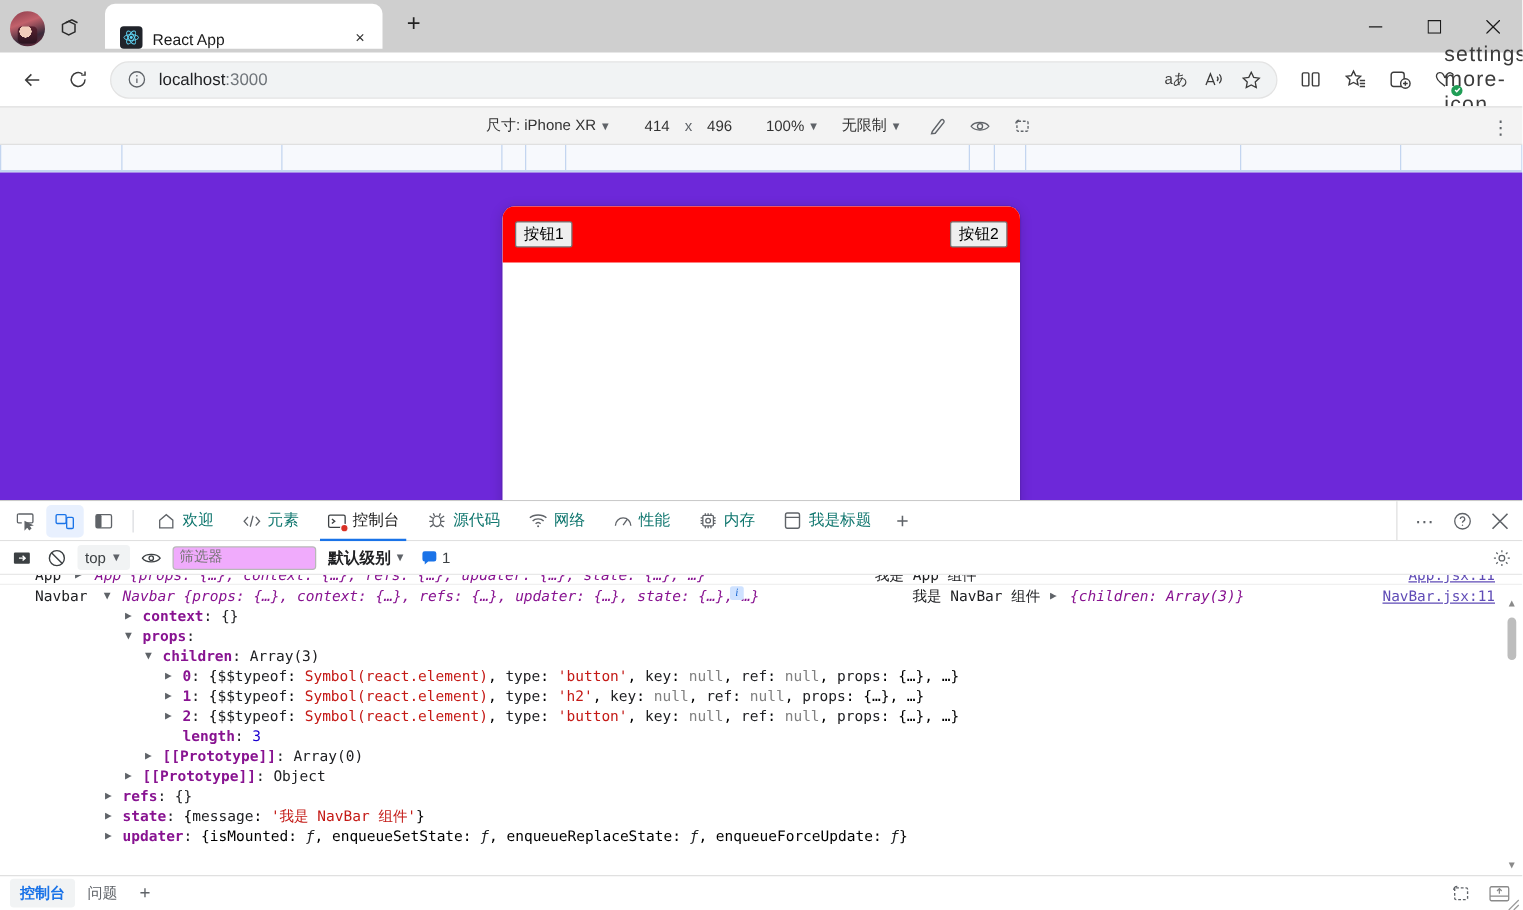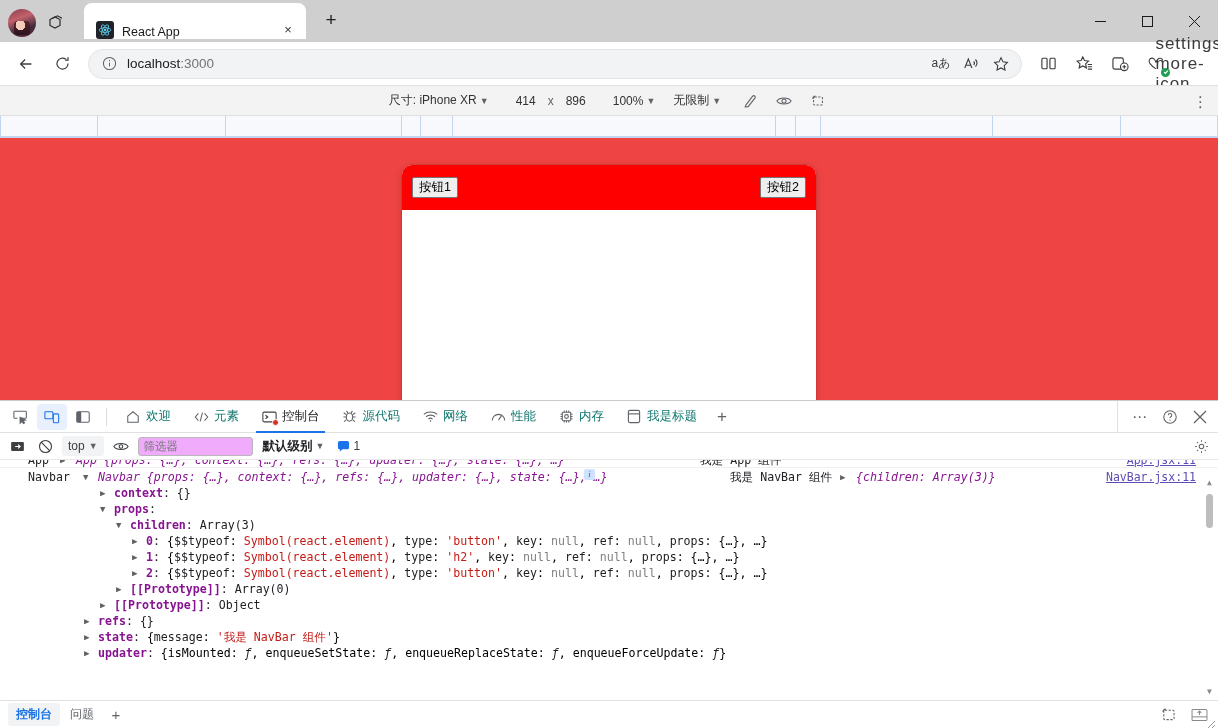--- a/index.html
+++ b/index.html
@@ -161,21 +161,21 @@
     position: relative; flex: none;
   }
   .ruler .tick {
     position: absolute; top: 0; bottom: 0;
     width: 1px; background: #c3d5f0;
   }
 
   
   .viewport-area {
     flex: 1 1 auto;
-    background: #ef4444;
+    background: #6d28d9;
     position: relative;
     display: flex;
     justify-content: center;
     padding-top: 27px;
     min-height: 0;
   }
   .device-frame {
     width: 414px;
     height: 260px;
     background: #ffffff;
@@ -516,21 +516,21 @@
 
   <div class="device-toolbar">
     <div class="dt-group">
       <div class="dt-item">
         <span>尺寸: iPhone XR</span>
         <span class="caret">▼</span>
       </div>
       <div class="dt-item">
         <span class="dt-dim">414</span>
         <span class="dt-x">x</span>
-        <span class="dt-dim">896</span>
+        <span class="dt-dim">496</span>
       </div>
       <div class="dt-item">
         <span>100%</span>
         <span class="caret">▼</span>
       </div>
       <div class="dt-item">
         <span>无限制</span>
         <span class="caret">▼</span>
       </div>
       <div class="dt-item" style="gap:12px;">
@@ -787,20 +787,24 @@
             </div>
             <div style="position: relative; height: 16px;">
               <span class="tri" style="position: absolute; left: 132px;">▶</span>
               <span style="position: absolute; left: 146px; white-space: nowrap;"><span class="k-prop">1</span><span class="k-dark">: </span>{<span class="k-dark">$$typeof</span>: <span class="k-str">Symbol(react.element)</span>, <span class="k-dark">type</span>: <span class="k-str">'h2'</span>, <span class="k-dark">key</span>: <span class="k-null">null</span>, <span class="k-dark">ref</span>: <span class="k-null">null</span>, <span class="k-dark">props</span>: {…}, …}</span>
             </div>
             <div style="position: relative; height: 16px;">
               <span class="tri" style="position: absolute; left: 132px;">▶</span>
               <span style="position: absolute; left: 146px; white-space: nowrap;"><span class="k-prop">2</span><span class="k-dark">: </span>{<span class="k-dark">$$typeof</span>: <span class="k-str">Symbol(react.element)</span>, <span class="k-dark">type</span>: <span class="k-str">'button'</span>, <span class="k-dark">key</span>: <span class="k-null">null</span>, <span class="k-dark">ref</span>: <span class="k-null">null</span>, <span class="k-dark">props</span>: {…}, …}</span>
             </div>
             <div style="position: relative; height: 16px;">
+              <span class="tri" style="position: absolute; left: 132px;"></span>
+              <span style="position: absolute; left: 146px; white-space: nowrap;"><span class="k-prop">length</span><span class="k-dark">: </span><span class="k-num">3</span></span>
+            </div>
+            <div style="position: relative; height: 16px;">
               <span class="tri" style="position: absolute; left: 116px;">▶</span>
               <span style="position: absolute; left: 130px; white-space: nowrap;"><span class="k-prop">[[Prototype]]</span><span class="k-dark">: </span><span class="k-dark">Array(0)</span></span>
             </div>
             <div style="position: relative; height: 16px;">
               <span class="tri" style="position: absolute; left: 100px;">▶</span>
               <span style="position: absolute; left: 114px; white-space: nowrap;"><span class="k-prop">[[Prototype]]</span><span class="k-dark">: </span><span class="k-dark">Object</span></span>
             </div>
             <div style="position: relative; height: 16px;">
               <span class="tri" style="position: absolute; left: 84px;">▶</span>
               <span style="position: absolute; left: 98px; white-space: nowrap;"><span class="k-prop">refs</span><span class="k-dark">: </span><span class="k-dark">{}</span></span>

